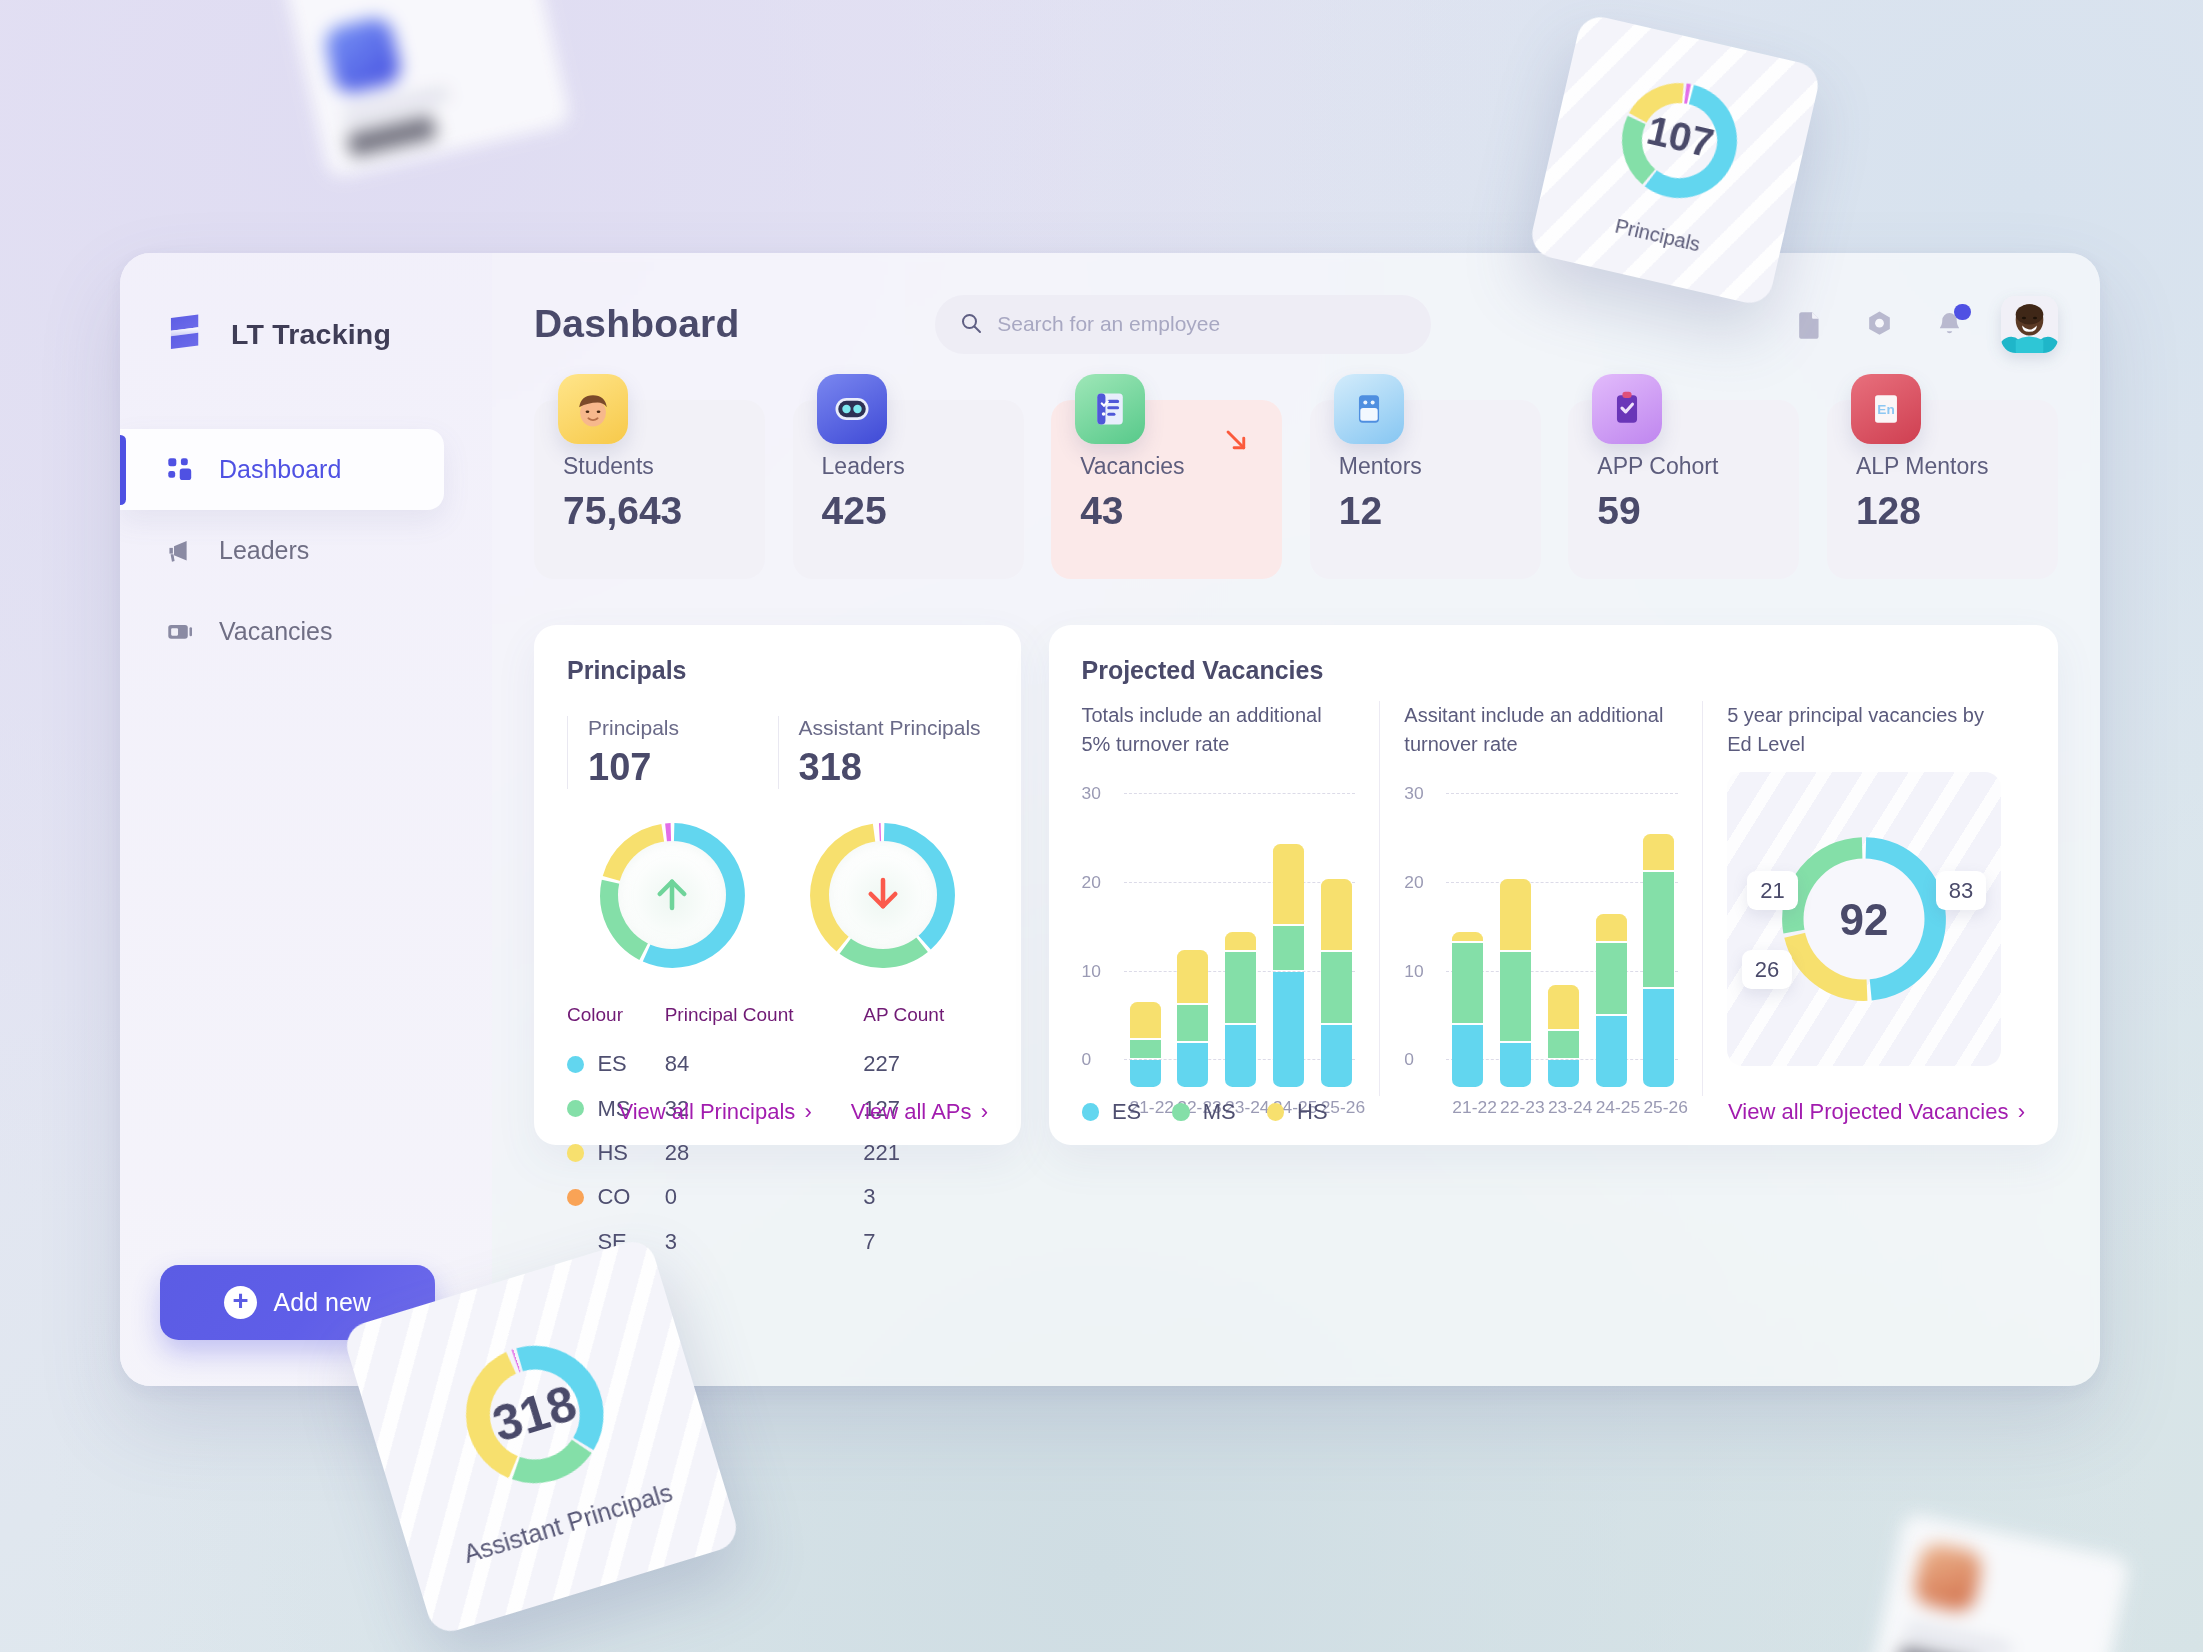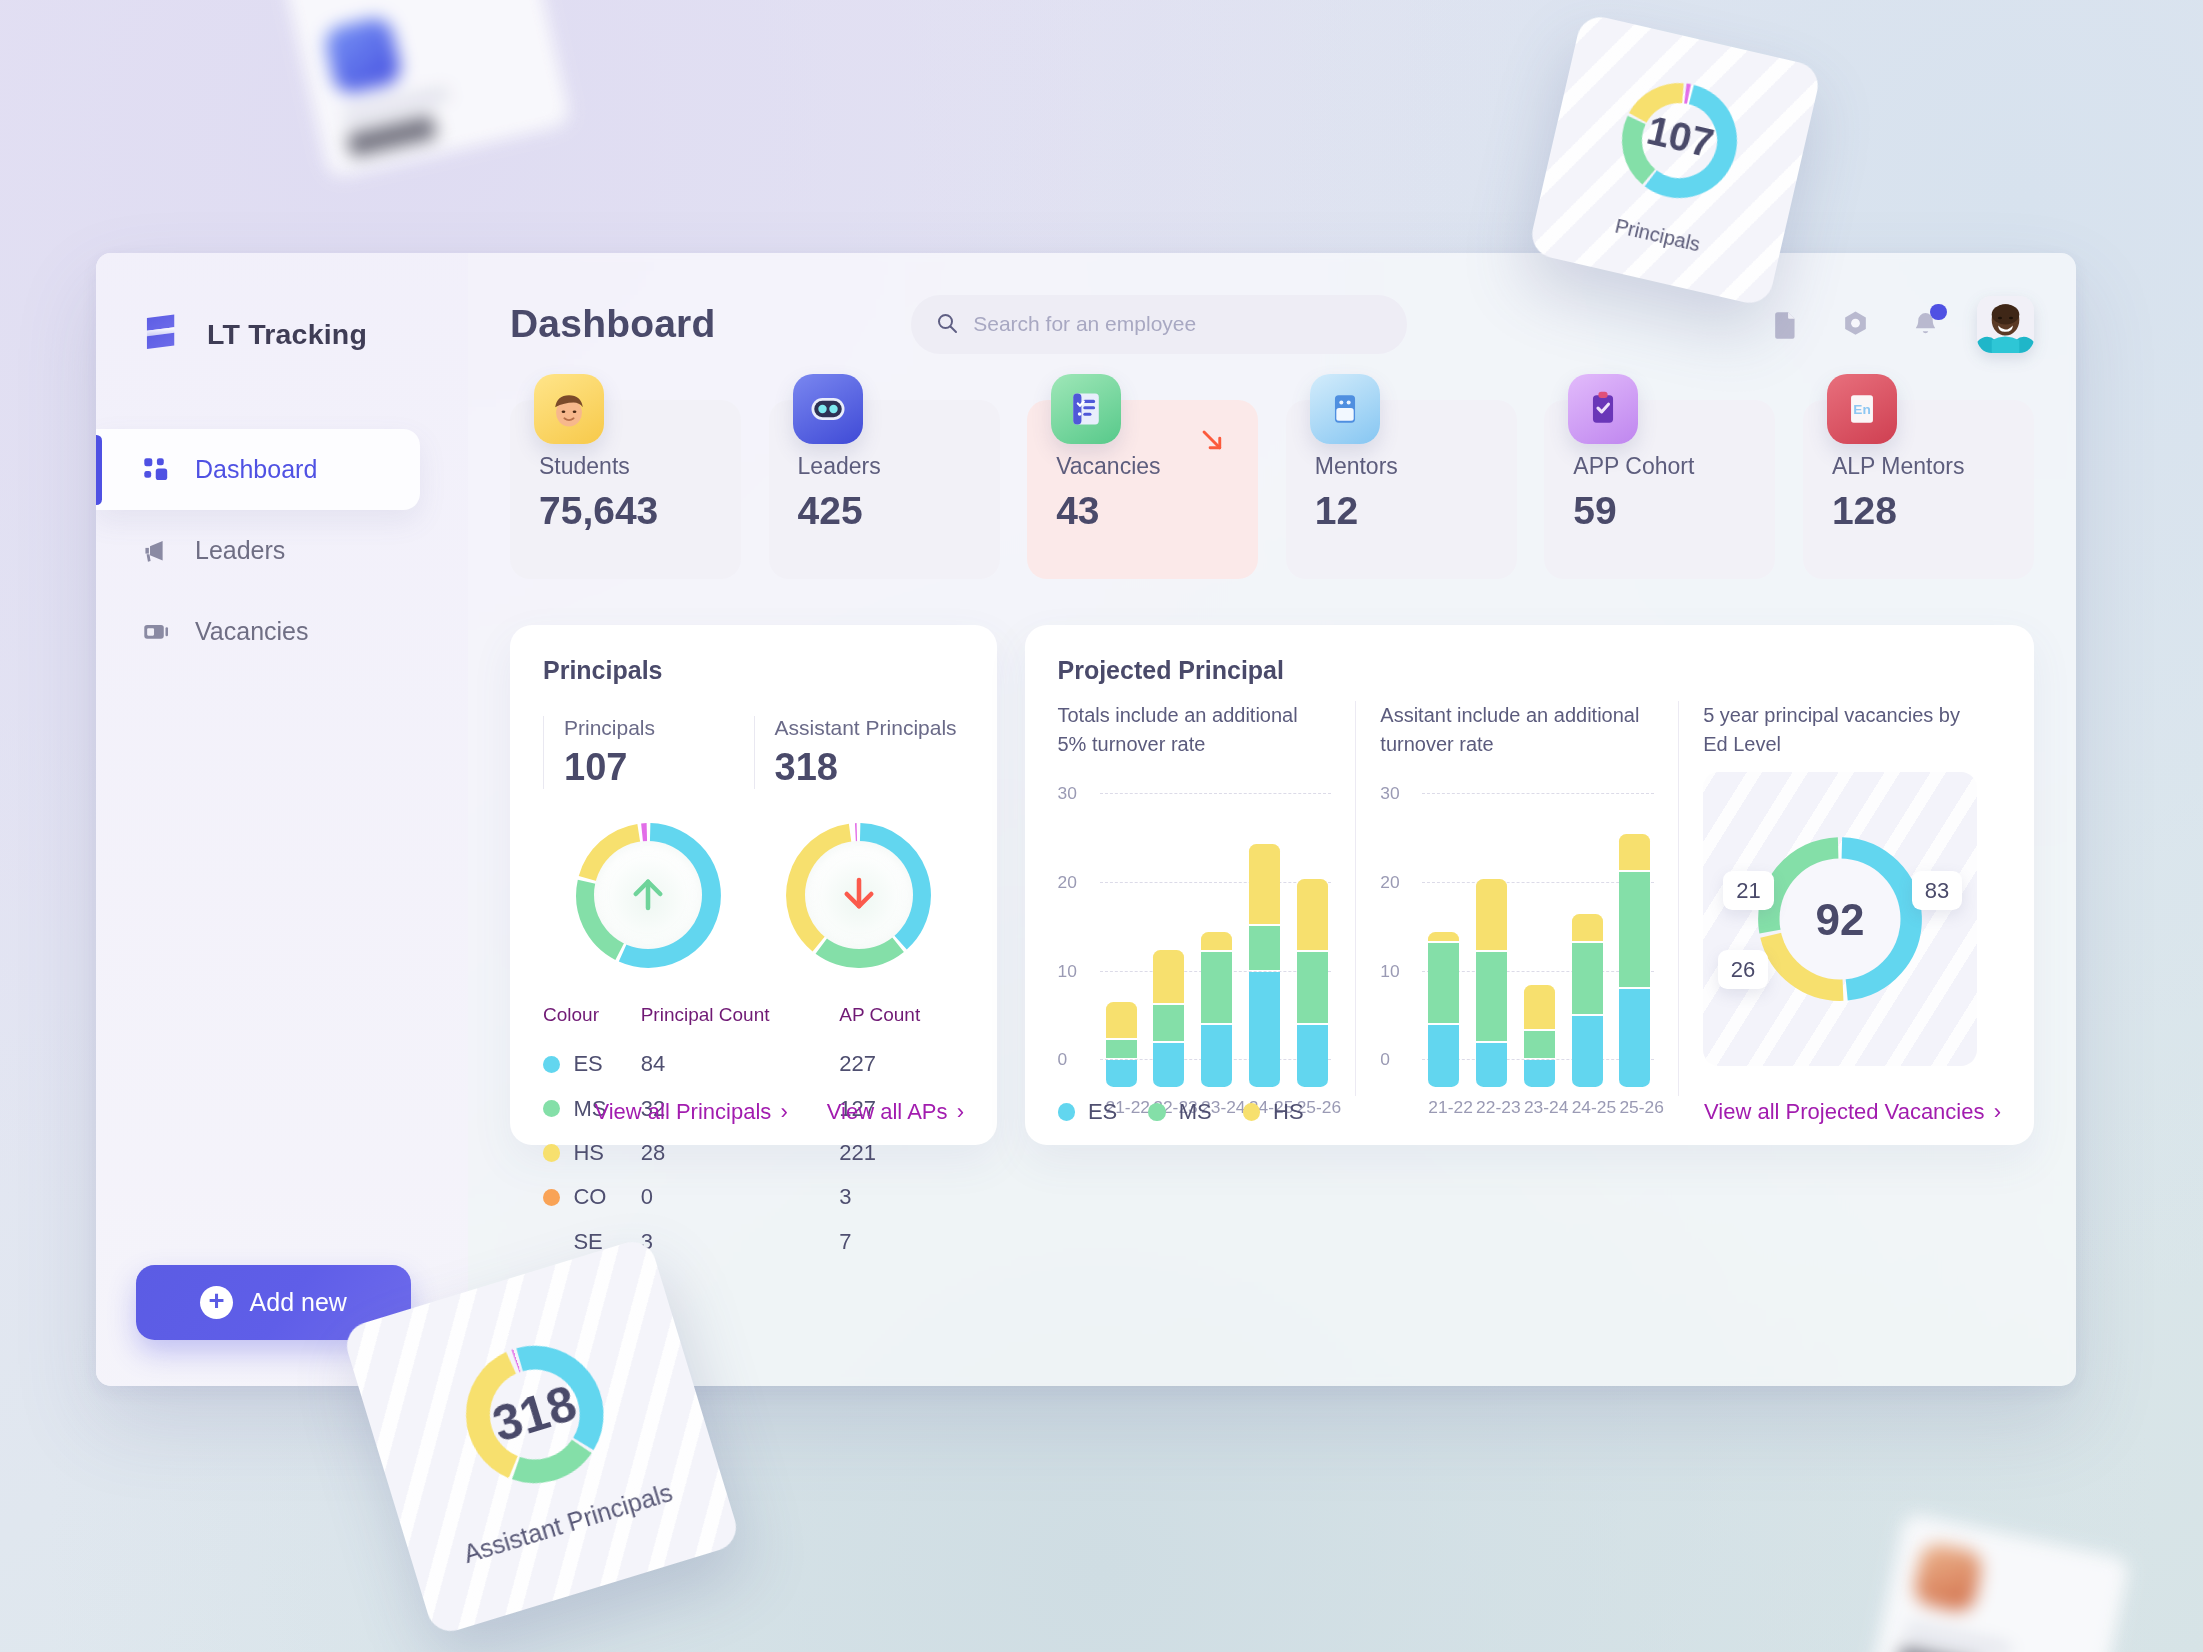--- a/index.html
+++ b/index.html
@@ -33,24 +33,24 @@
 
   #blur-br { right: 92px; bottom: -83px; width: 230px; height: 202px; transform: rotate(12deg); }
   #blur-br .bc-icon { position:absolute; left: 24px; top: 24px; width: 62px; height: 62px; border-radius: 18.4px;
      background: linear-gradient(150deg,#f0b48a,#d1643c); }
   #blur-br .bc-l1 { position:absolute; left: 24px; top: 108px; width: 108px; height: 12px; border-radius: 6.4px; background:#e0e1ea; }
   #blur-br .bc-l2 { position:absolute; left: 24px; top: 132px; width: 84px; height: 23px; border-radius: 5.5px; background:#70707c; }
 
   
   .app {
     position: absolute;
-    left: 96px; top: 253px;
+    left: 120px; top: 253px;
     width: 1980px; height: 1133px;
     background: rgba(255,255,255,0.62);
-    border-radius: 15px;
+    border-radius: 31px;
     box-shadow: 0 37px 83px rgba(90,95,140,0.16), 0 5.5px 20px rgba(90,95,140,0.08);
     display: flex;
     overflow: hidden;
     backdrop-filter: blur(3.7px);
   }
 
   
   .sidebar {
     width: 372px;
     flex: 0 0 372px;
@@ -551,21 +551,21 @@
               <span>View all Principals</span><span class="chev">›</span>
             </span>
             <span class="link">
               <span>View all APs</span><span class="chev">›</span>
             </span>
           </div>
         </div>
       </div>
 
       <div class="panel panel-vacancies">
-        <div class="panel-title">Projected Principal</div>
+        <div class="panel-title">Projected Vacancies</div>
 
         <div class="vac-cols">
 
           <div class="vac-col">
             <div class="vac-sub">Totals include an additional 5% turnover rate</div>
             <div class="chart" id="chart-0">
                 <div class="gridline" style="top: 0px;"></div>
                 <div class="gridlabel" style="top: 0px;">30</div>
                 <div class="gridline" style="top: 89px;"></div>
                 <div class="gridlabel" style="top: 89px;">20</div>

